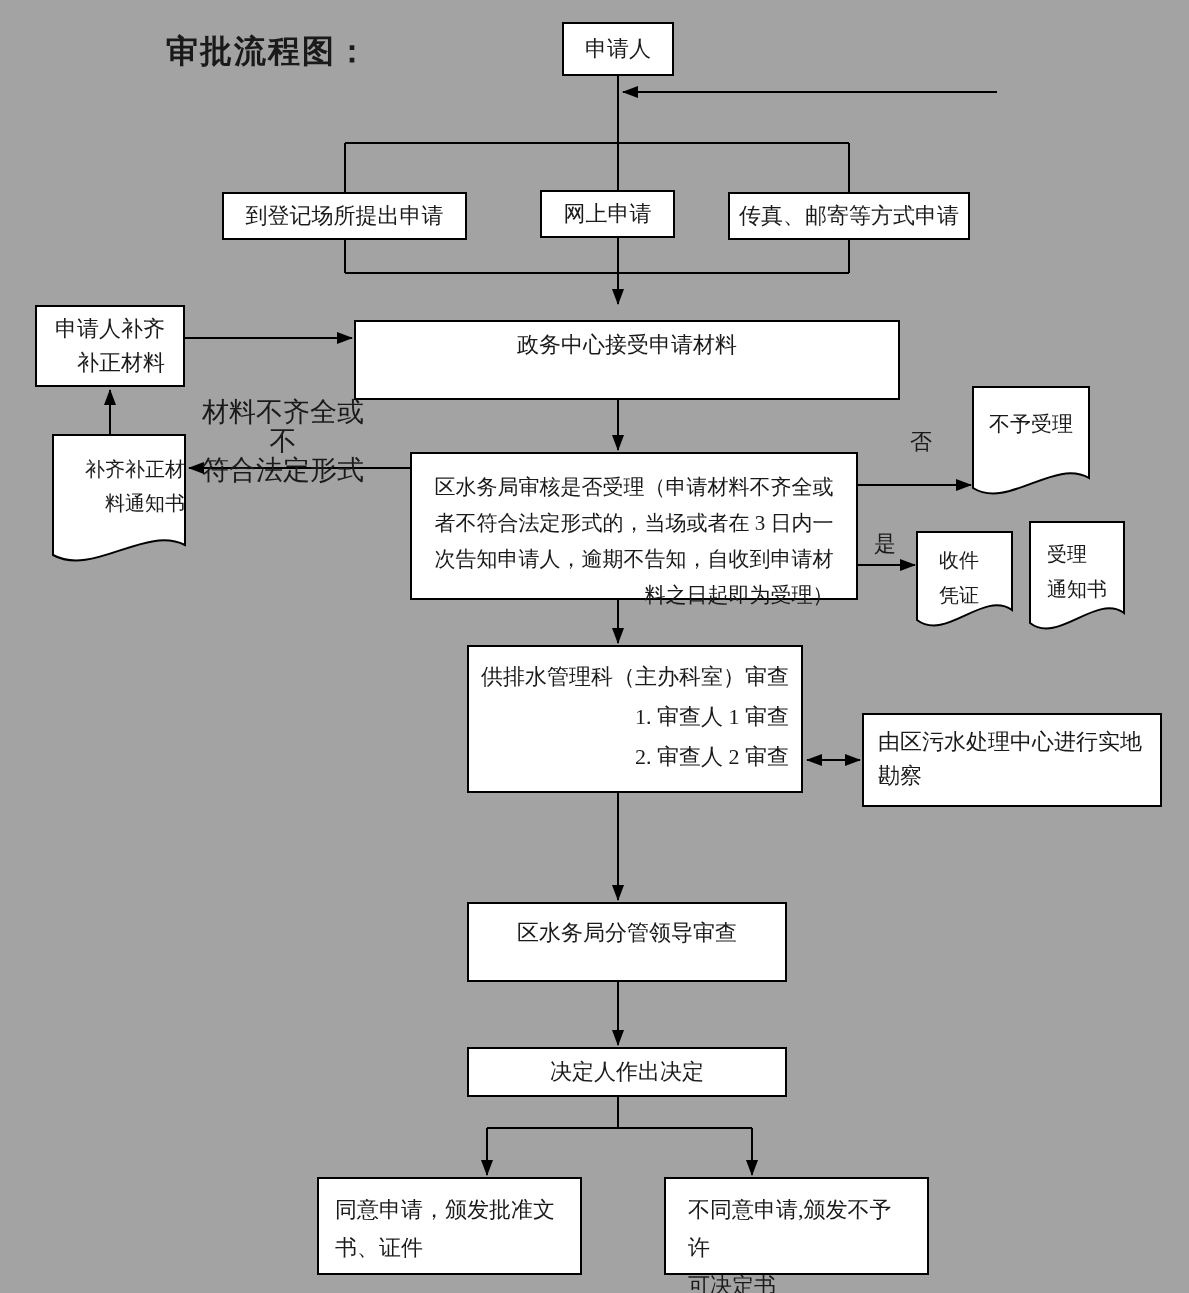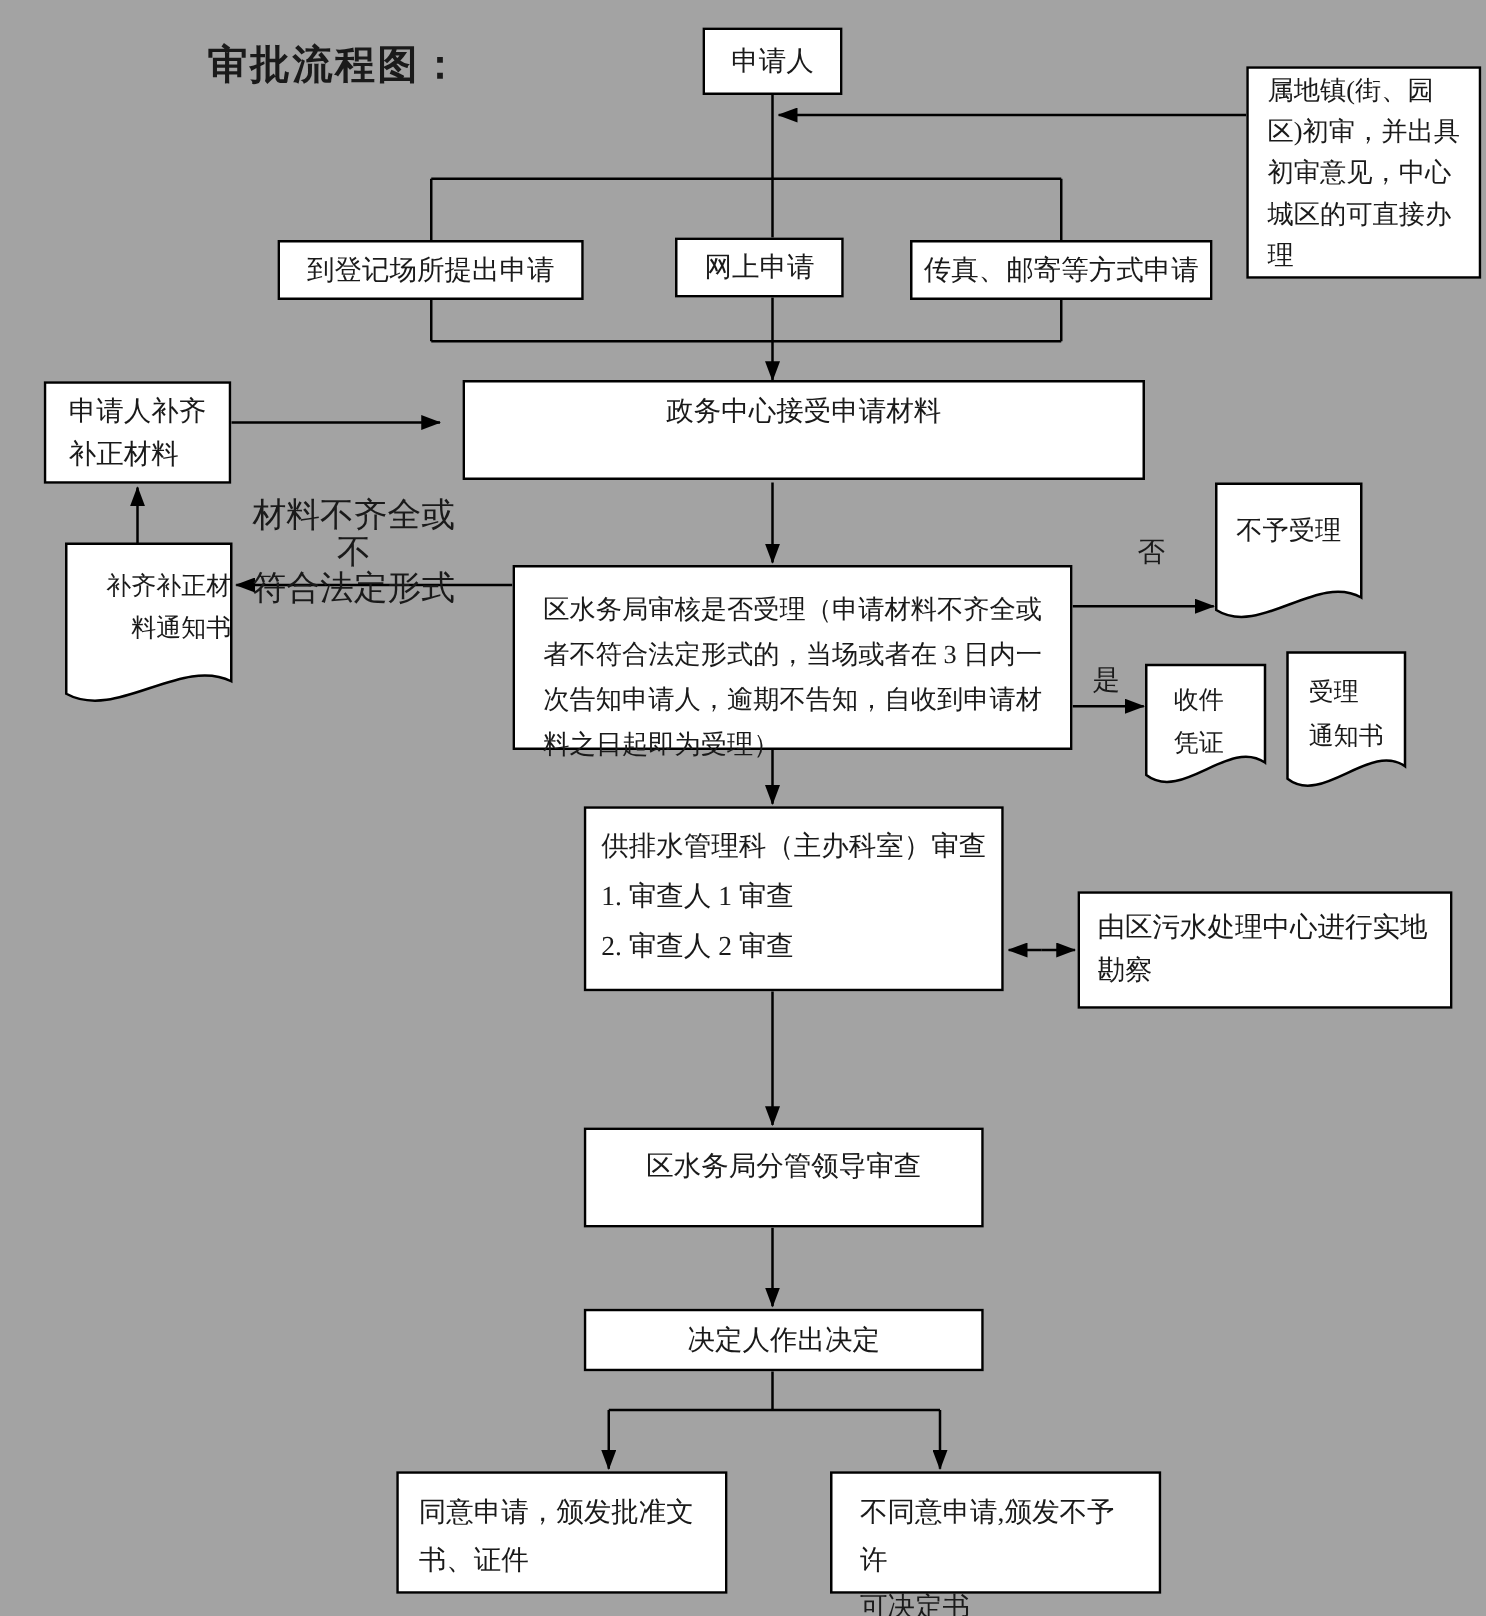--- a/index.html
+++ b/index.html
@@ -19,37 +19,37 @@
   #connectors line { stroke: #000000; stroke-width: 2; }
   #connectors path.doc { fill: #ffffff; stroke: #000000; stroke-width: 2; }
   .box {
     position: absolute;
     box-sizing: border-box;
     border: 2px solid #000000;
     background: #ffffff;
     display: flex;
     align-items: center;
     justify-content: center;
-    text-align: left;
+    text-align: right;
     font-size: 22px;
     line-height: 30px;
     white-space: pre-line;
   }
   .lbl {
     position: absolute;
     white-space: pre-line;
     font-size: 27px;
   }
   
   #applicant   { left: 562px; top: 22px;  width: 112px; height: 54px; }
   #town        { left: 997px; top: 53px;  width: 188px; height: 170px; font-size: 21px; line-height: 33px; padding: 2px 6px; }
   #onsite      { left: 222px; top: 192px; width: 245px; height: 48px; }
   #online      { left: 540px; top: 190px; width: 135px; height: 48px; }
   #fax         { left: 728px; top: 192px; width: 242px; height: 48px; }
-  #receive     { left: 354px; top: 304px; width: 546px; height: 80px; align-items: flex-start; padding-top: 8px; margin-left: 16px; }
+  #receive     { left: 354px; top: 320px; width: 546px; height: 80px; align-items: flex-start; padding-top: 8px; }
   #supplement  { left: 35px;  top: 305px; width: 150px; height: 82px; line-height: 34px; }
   #bigbox      { left: 410px; top: 452px; width: 448px; height: 148px; font-size: 21px; line-height: 36px; align-items: flex-start; padding-top: 15px; }
   #dept        { left: 467px; top: 645px; width: 336px; height: 148px; align-items: flex-start; padding-top: 10px; line-height: 40px; }
   #survey      { left: 862px; top: 713px; width: 300px; height: 94px; align-items: flex-start; justify-content: flex-start; text-align: left; padding: 10px 14px; line-height: 34px; }
   #leader      { left: 467px; top: 902px; width: 320px; height: 80px; align-items: flex-start; padding-top: 14px; }
   #decision    { left: 467px; top: 1047px; width: 320px; height: 50px; }
   #approve     { left: 317px; top: 1177px; width: 265px; height: 98px; align-items: flex-start; justify-content: flex-start; text-align: left; padding: 12px 16px; line-height: 38px; }
   #reject      { left: 664px; top: 1177px; width: 265px; height: 98px; align-items: flex-start; justify-content: flex-start; text-align: left; padding: 12px 22px; line-height: 38px; }
   
   #title       { left: 166px; top: 30px; font-size: 32px; font-weight: bold; letter-spacing: 2px; }
@@ -116,25 +116,20 @@
       <path class="doc" d="M53 435 H185 V545 C145 525 93 577 53 555 Z"></path>
       <path class="doc" d="M973 387 H1089 V478 C1054 458 1008 510 973 488 Z"></path>
       <path class="doc" d="M917 532 H1012 V610 C983 590 946 642 917 620 Z"></path>
       <path class="doc" d="M1030 522 H1124 V613 C1096 593 1058 645 1030 623 Z"></path>
     </g>
   </svg>
 
   <div class="lbl" id="title">审批流程图：</div>
 
   <div class="box" id="applicant">申请人</div>
-  <div class="box" id="town">属地镇(街、园
-区)初审，并出具
-初审意见，中心
-城区的可直接办
-理</div>
   <div class="box" id="onsite">到登记场所提出申请</div>
   <div class="box" id="online">网上申请</div>
   <div class="box" id="fax">传真、邮寄等方式申请</div>
   <div class="box" id="receive">政务中心接受申请材料</div>
   <div class="box" id="supplement">申请人补齐
 补正材料</div>
   <div class="box" id="bigbox">区水务局审核是否受理（申请材料不齐全或
 者不符合法定形式的，当场或者在 3 日内一
 次告知申请人，逾期不告知，自收到申请材
 料之日起即为受理）</div>

